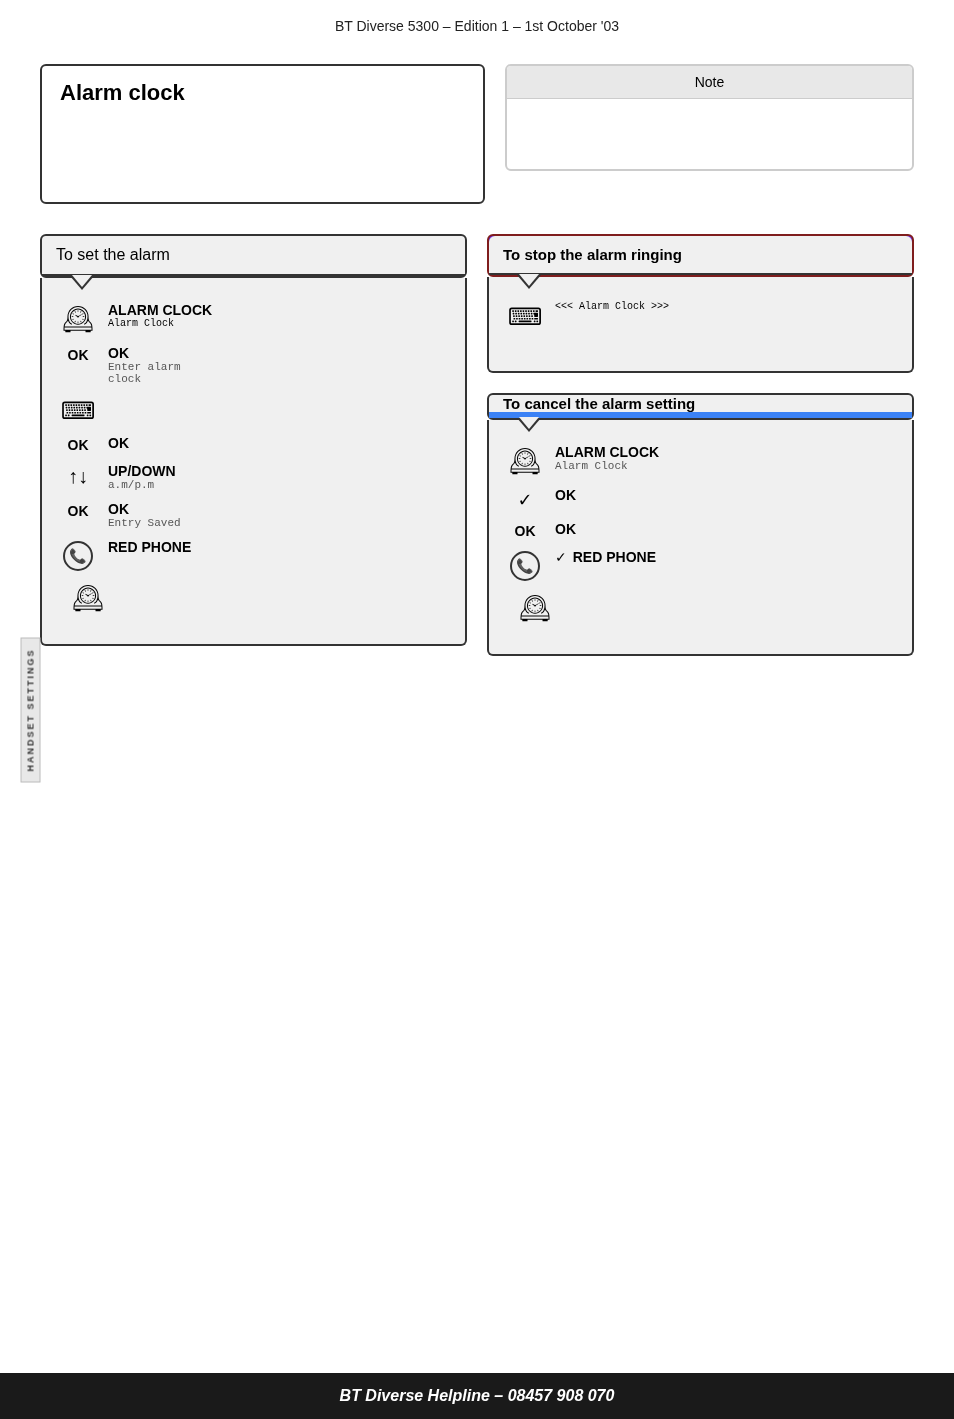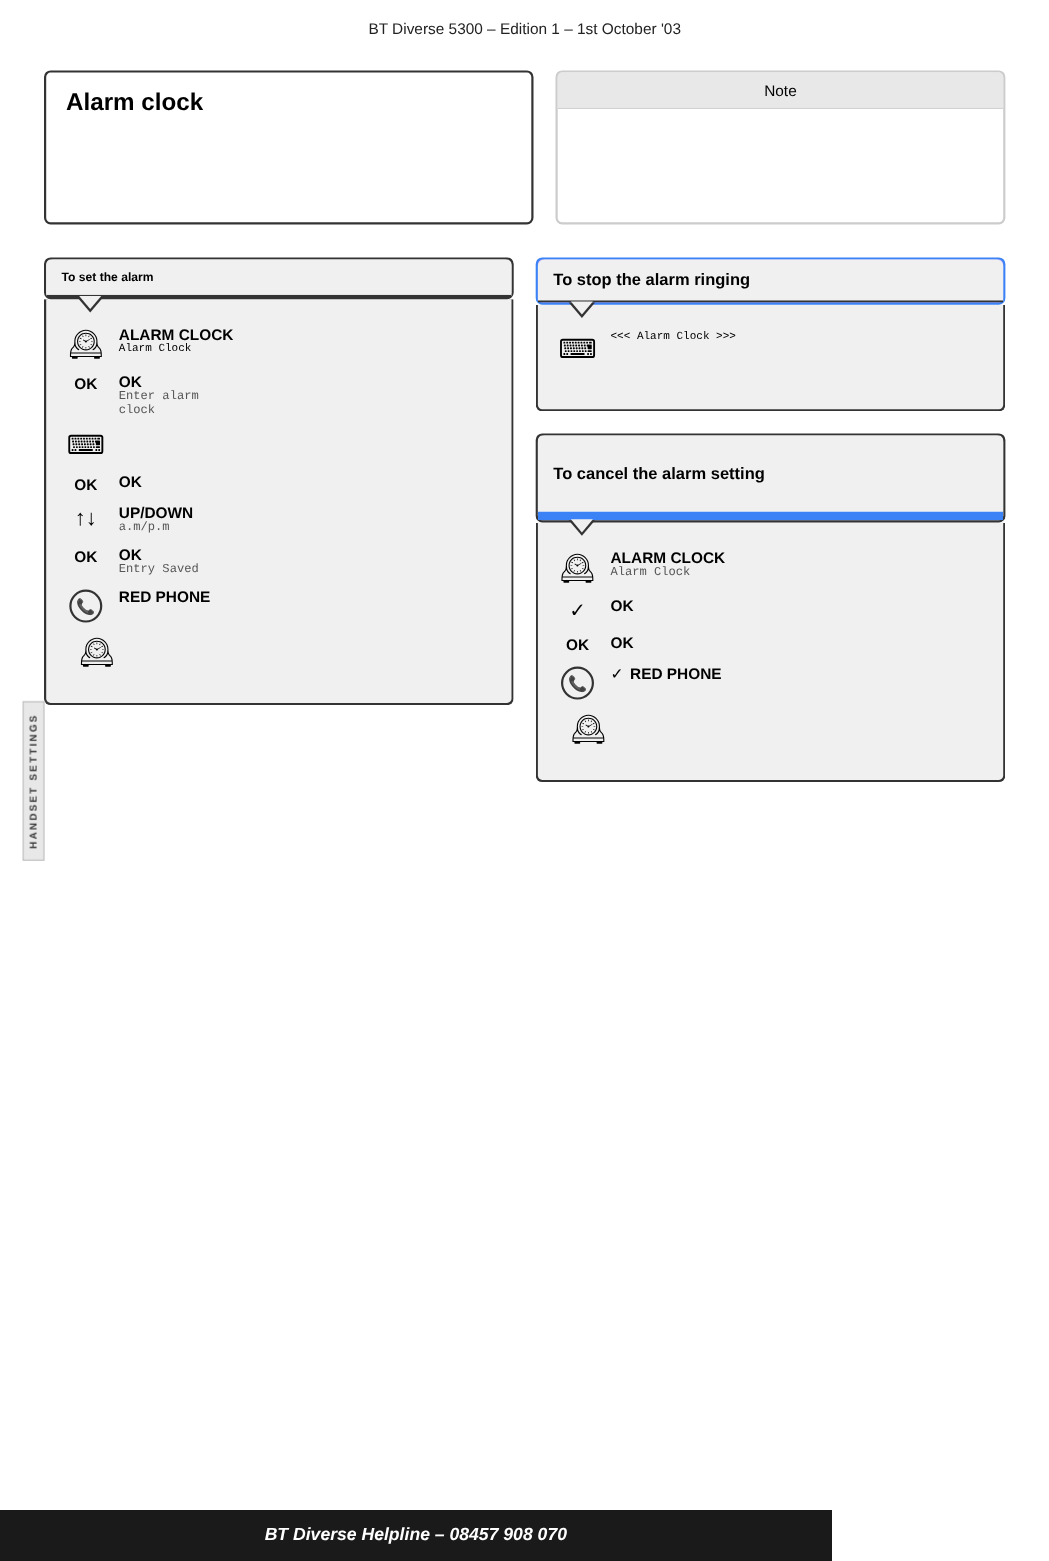--- a/index.html
+++ b/index.html
@@ -40,21 +40,21 @@
       height: 140px;
       display: flex;
       align-items: flex-start;
     }
 
     .note-box {
       flex: 1;
       border: 2px solid #ccc;
       border-radius: 6px;
       padding: 0;
-      height: 140px;
+      height: 107px;
       display: flex;
       flex-direction: column;
     }
 
     .note-header {
       background: #e8e8e8;
       border-radius: 4px 4px 0 0;
       text-align: center;
       padding: 8px;
       font-size: 14px;
@@ -134,21 +134,21 @@
       <div class="note-content"></div>
     </div>
   </div>
 
   <div class="main-sections">
 
     <div class="col-left">
       <div style="position:relative; margin-bottom:0;">
 
         <div style="border:2px solid #333; border-radius:6px; background:#f0f0f0; position:relative;">
-          <div style="background:#f0f0f0; padding:10px 14px; font-size:11px; font-weight:bold; border-bottom:2px solid #333; border-radius:6px 6px 0 0;">To set the alarm</div>
+          <div style="background:#f0f0f0; padding:10px 14px; font-size:16px; font-weight:normal; border-bottom:2px solid #333; border-radius:6px 6px 0 0;">To set the alarm</div>
 
           <div style="position:absolute; bottom:-14px; left:28px; width:0; height:0; border-left:12px solid transparent; border-right:12px solid transparent; border-top:14px solid #333;"></div>
           <div style="position:absolute; bottom:-11px; left:30px; width:0; height:0; border-left:10px solid transparent; border-right:10px solid transparent; border-top:12px solid #f0f0f0; z-index:1;"></div>
         </div>
       </div>
 
       <div style="background:#f0f0f0; border:2px solid #333; border-top:none; border-radius:0 0 6px 6px; padding:24px 14px 20px 14px; margin-top:0;">
 
         <div class="step-group">
           <div class="icon-cell">
@@ -222,42 +222,42 @@
           </div>
           <div class="text-cell"></div>
         </div>
 
       </div>
     </div>
 
     <div class="col-right">
 
       <div style="position:relative; margin-bottom:0;">
-        <div style="border:2px solid #3b82f6; border-radius:6px; background:#c4b5fd; position:relative;">
+        <div style="border:2px solid #7f1d1d; border-radius:6px; background:#6d28d9; position:relative;">
           <div style="background:#f0f0f0; padding:10px 14px; font-size:15px; font-weight:bold; border-bottom:2px solid #333; border-radius:6px 6px 0 0;">To stop the alarm ringing</div>
           <div style="position:absolute; bottom:-14px; left:28px; width:0; height:0; border-left:12px solid transparent; border-right:12px solid transparent; border-top:14px solid #333;"></div>
           <div style="position:absolute; bottom:-11px; left:30px; width:0; height:0; border-left:10px solid transparent; border-right:10px solid transparent; border-top:12px solid #f0f0f0; z-index:1;"></div>
         </div>
       </div>
 
       <div style="background:#f0f0f0; border:2px solid #333; border-top:none; border-radius:0 0 6px 6px; padding:24px 14px 30px 14px; margin-bottom:20px;">
 
         <div class="step-group">
           <div class="icon-cell">
             <span style="font-size:24px;">⌨</span>
           </div>
           <div class="text-cell">
             <div class="mono-text">&lt;&lt;&lt; Alarm Clock &gt;&gt;&gt;</div>
           </div>
         </div>
       </div>
 
       <div style="position:relative; margin-bottom:0;">
         <div style="border:2px solid #333; border-radius:6px; background:#f0f0f0; position:relative;">
-          <div style="background:#f0f0f0; padding:26px 14px; font-size:15px; font-weight:bold; border-bottom:8px solid #3b82f6; border-radius:6px 6px 0 0;">To cancel the alarm setting</div>
+          <div style="background:#f0f0f0; padding:0 14px; font-size:15px; font-weight:bold; border-bottom:6px solid #3b82f6; border-radius:6px 6px 0 0;">To cancel the alarm setting</div>
           <div style="position:absolute; bottom:-14px; left:28px; width:0; height:0; border-left:12px solid transparent; border-right:12px solid transparent; border-top:14px solid #333;"></div>
           <div style="position:absolute; bottom:-11px; left:30px; width:0; height:0; border-left:10px solid transparent; border-right:10px solid transparent; border-top:12px solid #f0f0f0; z-index:1;"></div>
         </div>
       </div>
 
       <div style="background:#f0f0f0; border:2px solid #333; border-top:none; border-radius:0 0 6px 6px; padding:24px 14px 20px 14px;">
 
         <div class="step-group">
           <div class="icon-cell">
             <span style="font-size:26px;">🕰</span>
@@ -307,15 +307,15 @@
 
       </div>
 
     </div>
   </div>
 
 </div>
 
 <div style="position:fixed; left:-42px; top:50%; transform:translateY(-50%) rotate(-90deg); font-size:9px; font-weight:bold; letter-spacing:2px; color:#333; background:#e8e8e8; padding:4px 10px; border:1px solid #bbb; white-space:nowrap;">HANDSET SETTINGS</div>
 
-<div style="position:fixed; bottom:0; left:0; width:756px; background:#1a1a1a; color:#fff; text-align:center; padding:14px; font-size:16px; font-style:italic; font-weight:bold;">
+<div style="position:fixed; bottom:0; left:0; width:954px; background:#1a1a1a; color:#fff; text-align:center; padding:14px; font-size:16px; font-style:italic; font-weight:bold;">
   <span>BT Diverse Helpline – 08457 908 070</span>
 </div>
 
 </body></html>

